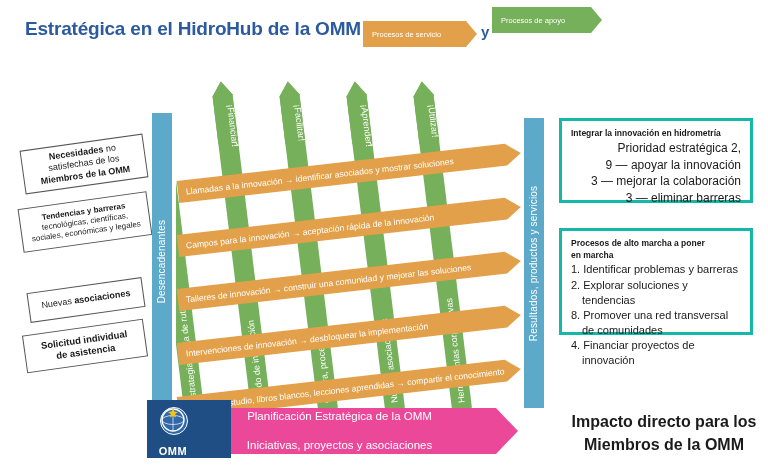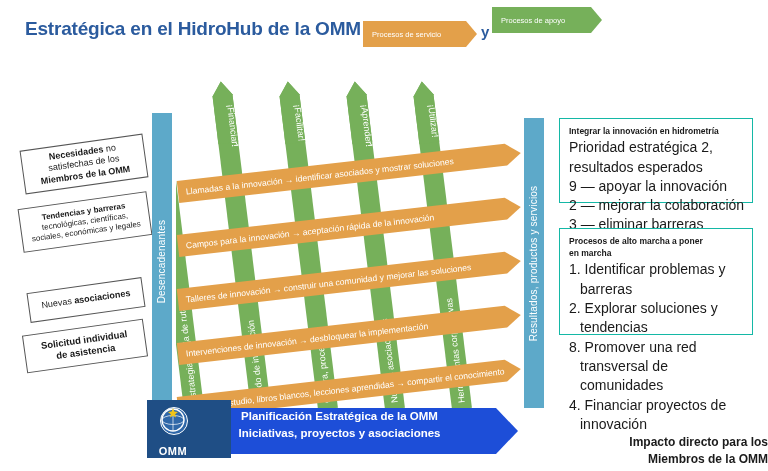--- a/index.html
+++ b/index.html
@@ -52,61 +52,61 @@
   }
   #bar-trig{left:152px;top:113px;width:20px;height:296px;}
   #bar-res{left:524px;top:118px;width:20px;height:290px;}
 
   
   .weave{position:absolute;left:176px;top:74px;width:352px;height:340px;}
 
   
   .bluearrow{
     position:absolute;left:161px;top:408px;width:357px;height:46px;
-    background:#1d4ed8;
+    background:#ec4899;
     clip-path:polygon(0 0, calc(100% - 22px) 0, 100% 50%, calc(100% - 22px) 100%, 0 100%);
-    display:flex;flex-direction:column;align-items:center;justify-content:flex-start;
-    color:#fff;font-weight:bold;font-size:11.5px;line-height:1.5;
+    display:flex;flex-direction:column;align-items:center;justify-content:space-between;
+    color:#fff;font-weight:normal;font-size:11.5px;line-height:1.5;
   }
   .bluearrow span{display:block;text-align:center;}
 
   
   .ommlogo{
     position:absolute;left:147px;top:400px;width:52px;height:58px;
     background:#1f4e85;overflow:hidden;padding-left:32px;
   }
   .ommlogo .ommtxt{
     position:absolute;left:0;bottom:1px;width:52px;text-align:center;
     color:#fff;font-weight:bold;font-size:11px;letter-spacing:.5px;
   }
   .ommlogo .globe{
     position:absolute;left:13px;top:7px;width:26px;height:26px;
     border-radius:50%;border:1.5px solid #fff;background:#2f67a8;
   }
 
   
   .rbox{
-    position:absolute;border:1px solid #14b8a6;background:#fff;
+    position:absolute;border:3px solid #14b8a6;background:#fff;
     box-sizing:border-box;padding:7px 9px;color:#1a1a1a;
   }
   #rbox-1{left:559px;top:118px;width:194px;height:85px;}
   #rbox-2{left:559px;top:228px;width:194px;height:107px;}
   .rbox .h{font-weight:bold;font-size:8.5px;line-height:1.32;margin-bottom:1px;}
-  .rbox .l{font-size:14px;line-height:1.38;white-space:pre;}
-  .rbox .li{font-size:14px;line-height:1.38;padding-left:11px;text-indent:-11px;}
+  .rbox .l{font-size:12px;line-height:1.38;white-space:pre;text-align:right;}
+  .rbox .li{font-size:11px;line-height:1.38;padding-left:11px;text-indent:-11px;}
 
   
   .hydro{position:absolute;left:576px;top:362px;width:140px;height:40px;}
   .hydro .hname{
     position:absolute;left:34px;top:12px;font-size:11.5px;color:#2b7bb5;
     letter-spacing:.1px;white-space:nowrap;
   }
   .impact{
-    position:absolute;left:560px;top:434px;width:208px;
-    text-align:right;color:#1b1b1b;font-weight:bold;font-size:12px;line-height:1.45;
+    position:absolute;left:560px;top:410px;width:208px;
+    text-align:center;color:#1b1b1b;font-weight:bold;font-size:16px;line-height:1.45;
   }
   .impact span{display:block;}
 </style>
 </head>
 <body>
 
 <div class="stage">
 
   <div class="title">Estratégica en el HidroHub de la OMM</div>
   <div class="chev" id="chev-servicio">
@@ -235,23 +235,22 @@
       <ellipse cx="13" cy="13" rx="11" ry="4.5" fill="none" stroke="#ffffff" stroke-width=".7"></ellipse>
       <line x1="13" y1="2" x2="13" y2="24" stroke="#ffffff" stroke-width=".7"></line>
       <path d="M13 1 L14.4 4.6 L18 5 L15.2 7.2 L16 10.6 L13 8.7 L10 10.6 L10.8 7.2 L8 5 L11.6 4.6 Z" fill="#f0c419"></path>
     </svg>
     <div class="ommtxt">OMM</div>
   </div>
 
   <div class="rbox" id="rbox-1">
     <div class="h">Integrar la innovación en hidrometría</div>
     <div class="l">Prioridad estratégica 2,</div>
-    <div class="l">resultados esperados</div>
     <div class="l">9 — apoyar la innovación</div>
-    <div class="l">2 — mejorar la colaboración</div>
+    <div class="l">3 — mejorar la colaboración</div>
     <div class="l">3 — eliminar barreras</div>
   </div>
 
   <div class="rbox" id="rbox-2">
     <div class="h">Procesos de alto marcha a poner</div>
     <div class="h">en marcha</div>
     <div class="li">1. Identificar problemas y barreras</div>
     <div class="li">2. Explorar soluciones y tendencias</div>
     <div class="li">8. Promover una red transversal de comunidades</div>
     <div class="li">4. Financiar proyectos de innovación</div>

